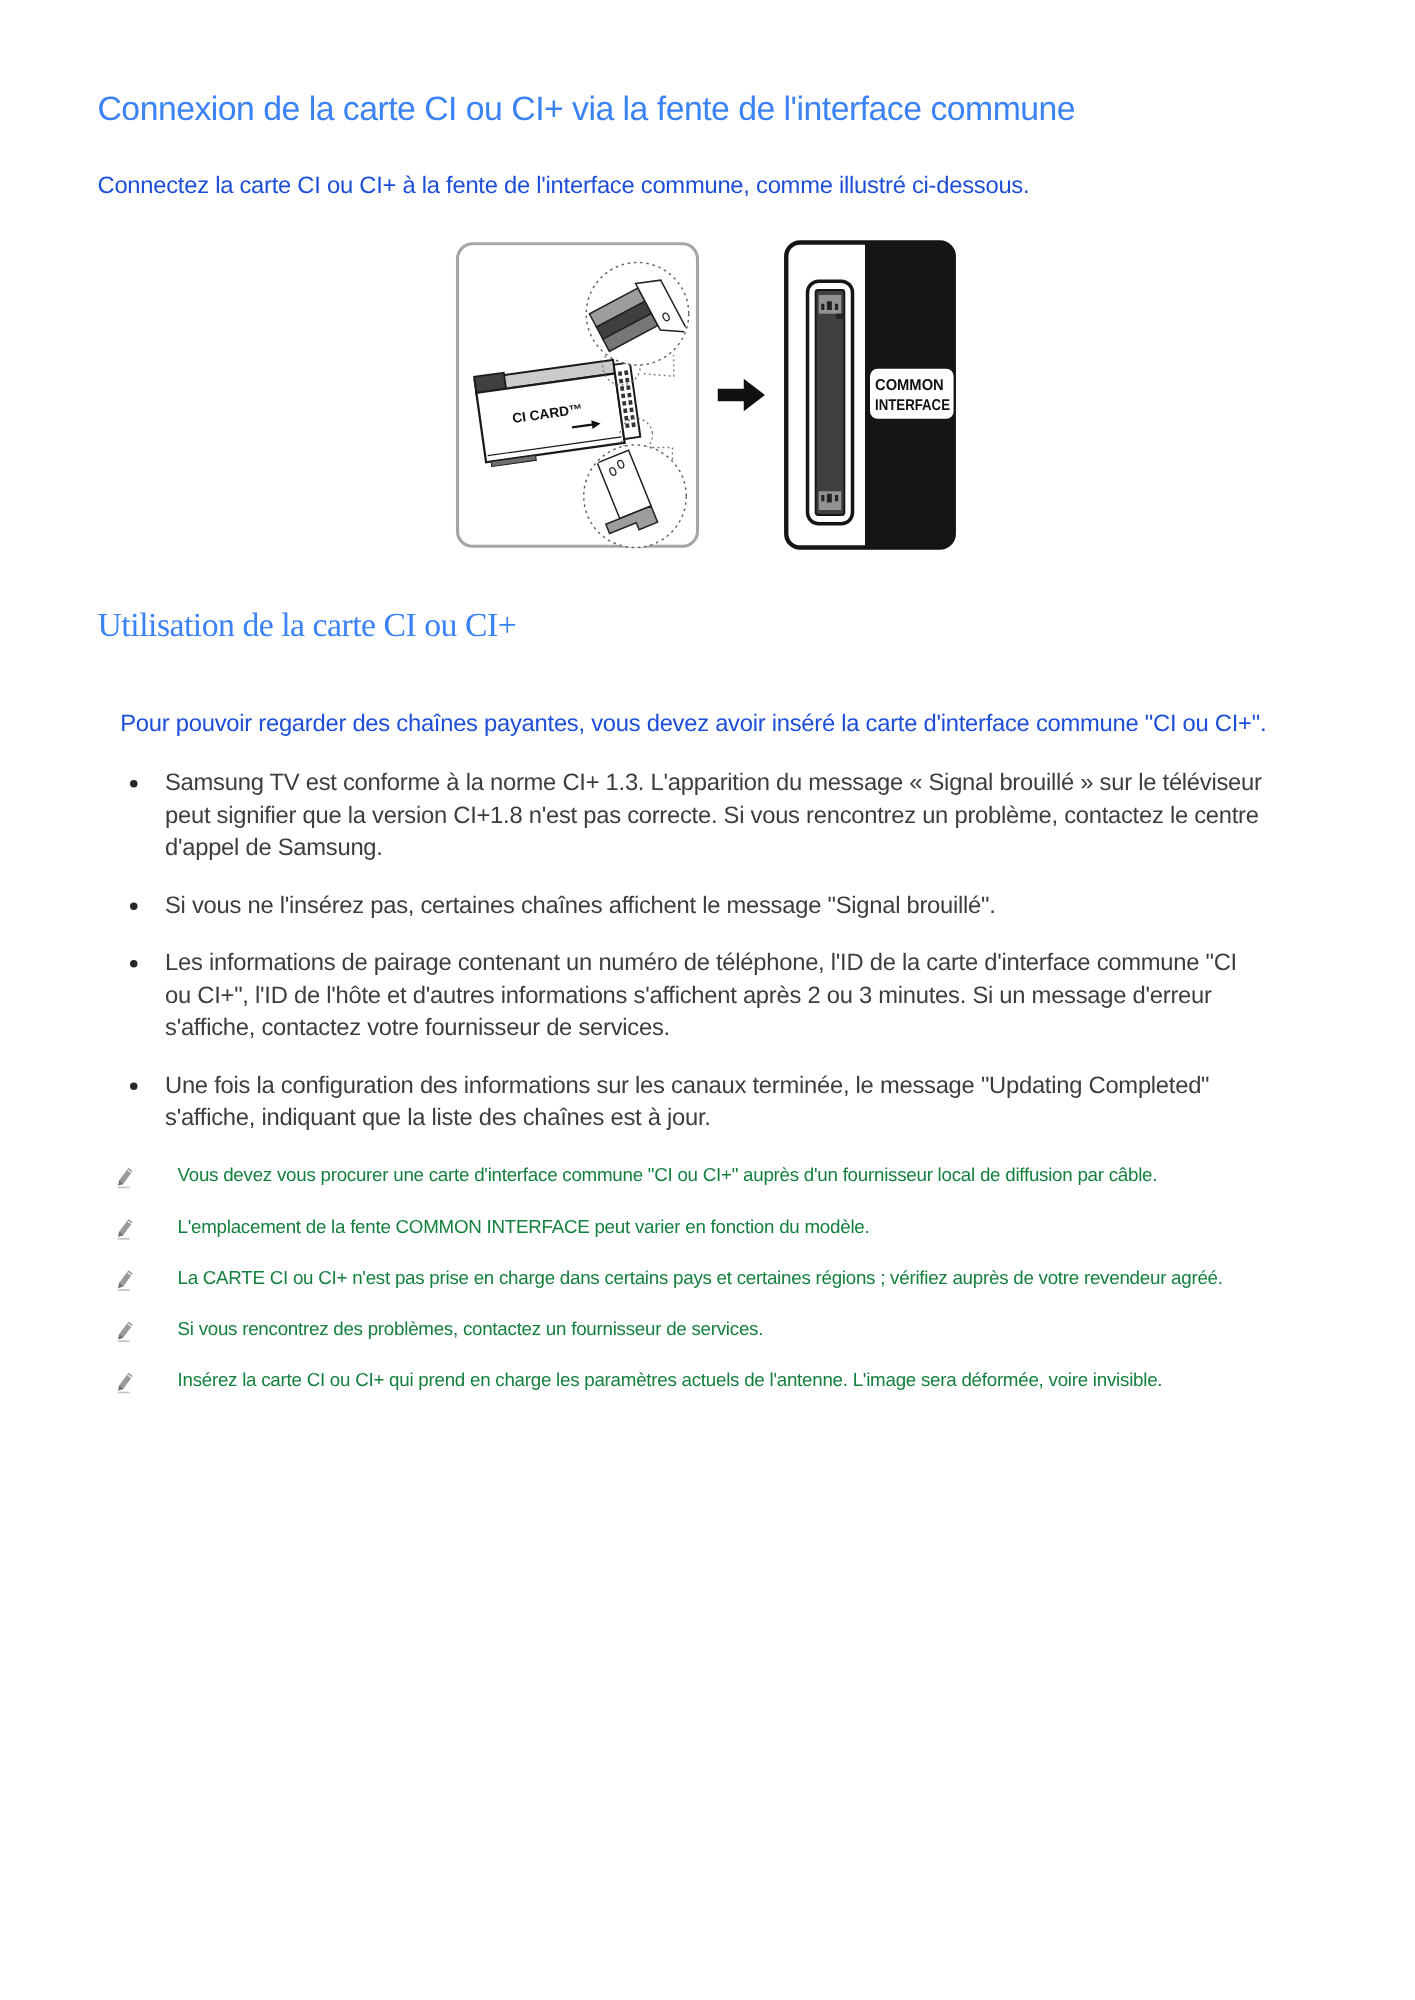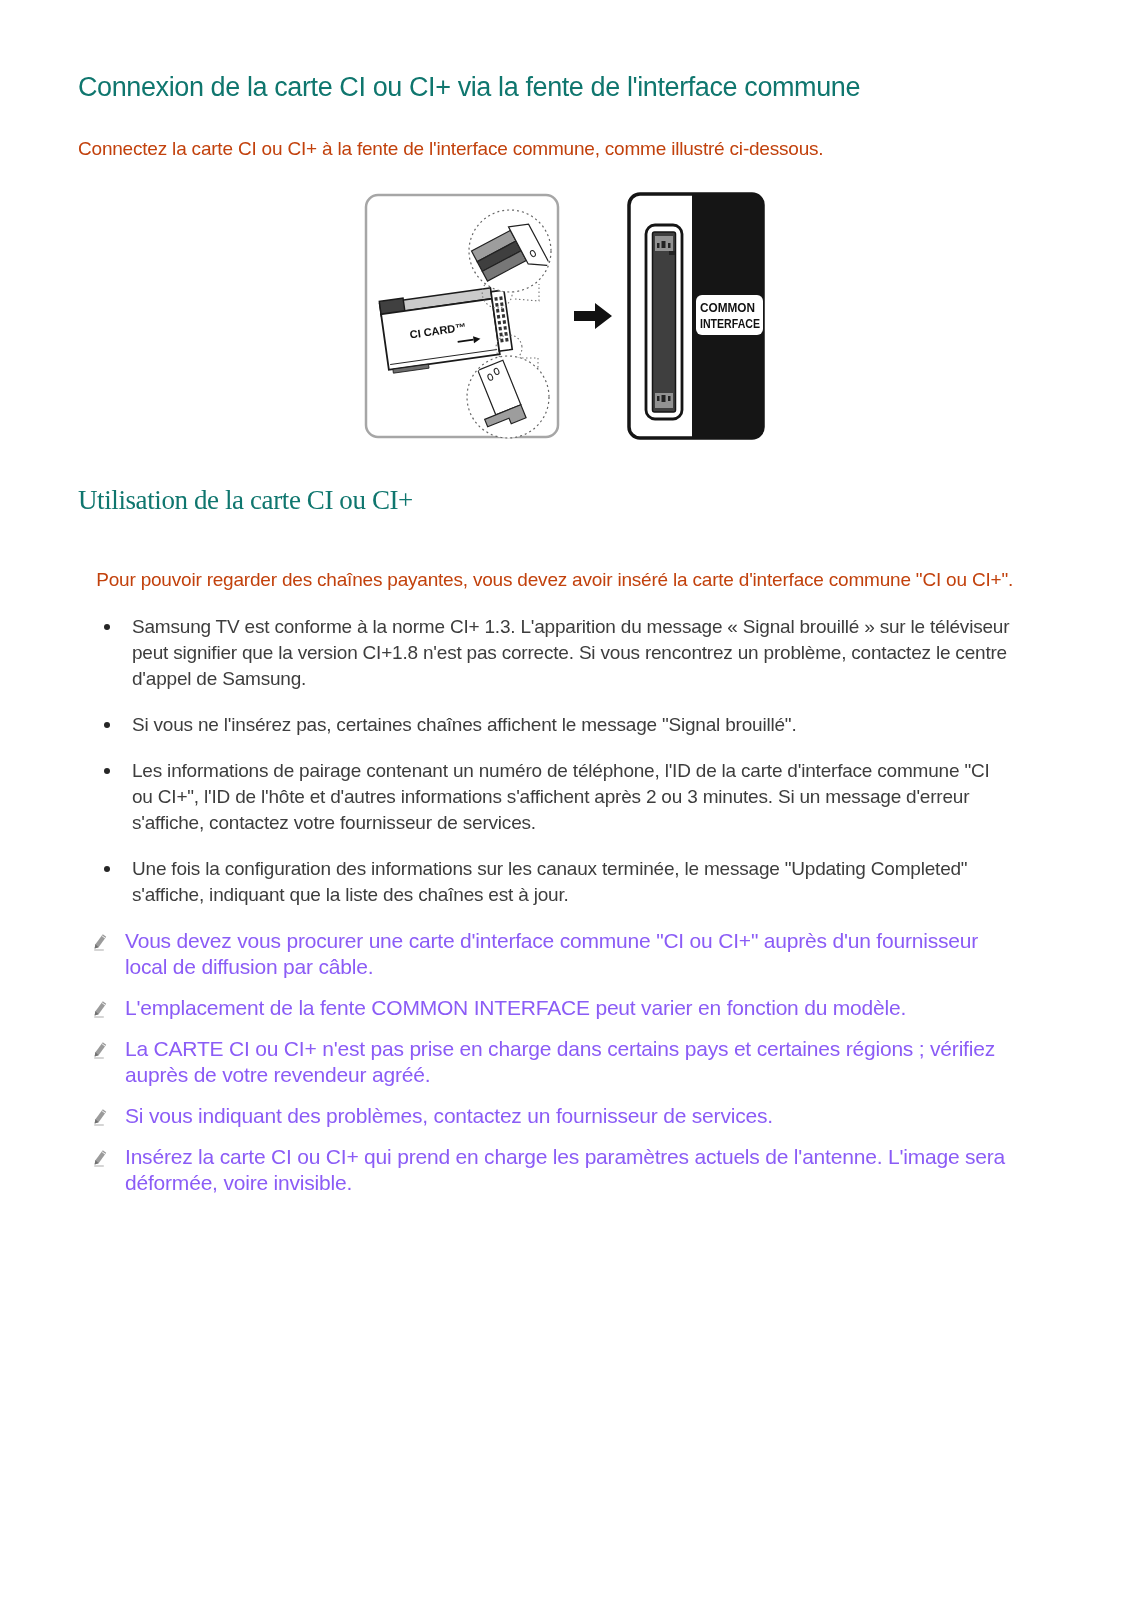--- a/index.html
+++ b/index.html
@@ -11,31 +11,31 @@
     color: #3d3d3d;
     overflow: hidden;
   }
   .content { padding: 0 82px 0 78px; }
 
   h1.sec-heading {
     font-size: 27px;
     line-height: 34px;
     font-weight: 500;
     letter-spacing: -0.4px;
-    color: #0f766e;
+    color: #3b82f6;
   }
   .h1-first { margin-top: 70px; }
   .h2-second { margin-top: 42px; font-family: Liberation Serif, serif; }
 
   p.body-text {
     font-size: 19px;
     line-height: 29px;
     letter-spacing: -0.2px;
     max-width: 935px;
-    color: #c2410c;
+    color: #1d4ed8;
   }
   .intro1 { margin-top: 30px; }
   .intro2 { margin-top: 48px; text-align: right; }
 
   .figure-row {
     margin-top: 28px;
     display: flex;
     align-items: center;
     justify-content: center;
   }
@@ -71,25 +71,26 @@
     padding-left: 12px;
     margin-bottom: 15px;
   }
   .note-icon-wrap {
     flex: none;
     width: 20px; height: 20px;
     margin-right: 15px;
     margin-top: 3px;
   }
   .note-text {
-    font-size: 21px;
+    font-size: 15px;
     line-height: 26px;
     letter-spacing: -0.2px;
     max-width: 900px;
-    color: #8b5cf6;
+    color: #15803d;
+    margin-left: 17px;
   }
 
   svg text { font-family: "Liberation Sans", "DejaVu Sans", sans-serif; }
 </style>
 </head>
 <body>
 
 <div class="content">
 
   <h1 class="sec-heading h1-first">Connexion de la carte CI ou CI+ via la fente de l'interface commune</h1>
@@ -279,21 +280,21 @@
 
     <div class="note-item">
       <span class="note-icon-wrap">
         <svg width="20" height="20" viewBox="0 0 20 20">
           <path d="M12.8,3.2 L16.2,5.7 L8.6,16.2 L4.6,17.4 L5.4,13.2 Z" fill="#9b9b9b"></path>
           <path d="M5.4,13.2 L8.6,16.2 L4.6,17.4 Z" fill="#6f6f6f"></path>
           <path d="M12.1,4.9 L15.3,7.2" stroke="#ffffff" stroke-width="0.9"></path>
           <rect x="4.2" y="18.3" width="9.6" height="1.4" fill="#c4c4c4"></rect>
         </svg>
       </span>
-      <span class="note-text">Si vous indiquant des problèmes, contactez un fournisseur de services.</span>
+      <span class="note-text">Si vous rencontrez des problèmes, contactez un fournisseur de services.</span>
     </div>
 
     <div class="note-item">
       <span class="note-icon-wrap">
         <svg width="20" height="20" viewBox="0 0 20 20">
           <path d="M12.8,3.2 L16.2,5.7 L8.6,16.2 L4.6,17.4 L5.4,13.2 Z" fill="#9b9b9b"></path>
           <path d="M5.4,13.2 L8.6,16.2 L4.6,17.4 Z" fill="#6f6f6f"></path>
           <path d="M12.1,4.9 L15.3,7.2" stroke="#ffffff" stroke-width="0.9"></path>
           <rect x="4.2" y="18.3" width="9.6" height="1.4" fill="#c4c4c4"></rect>
         </svg>

